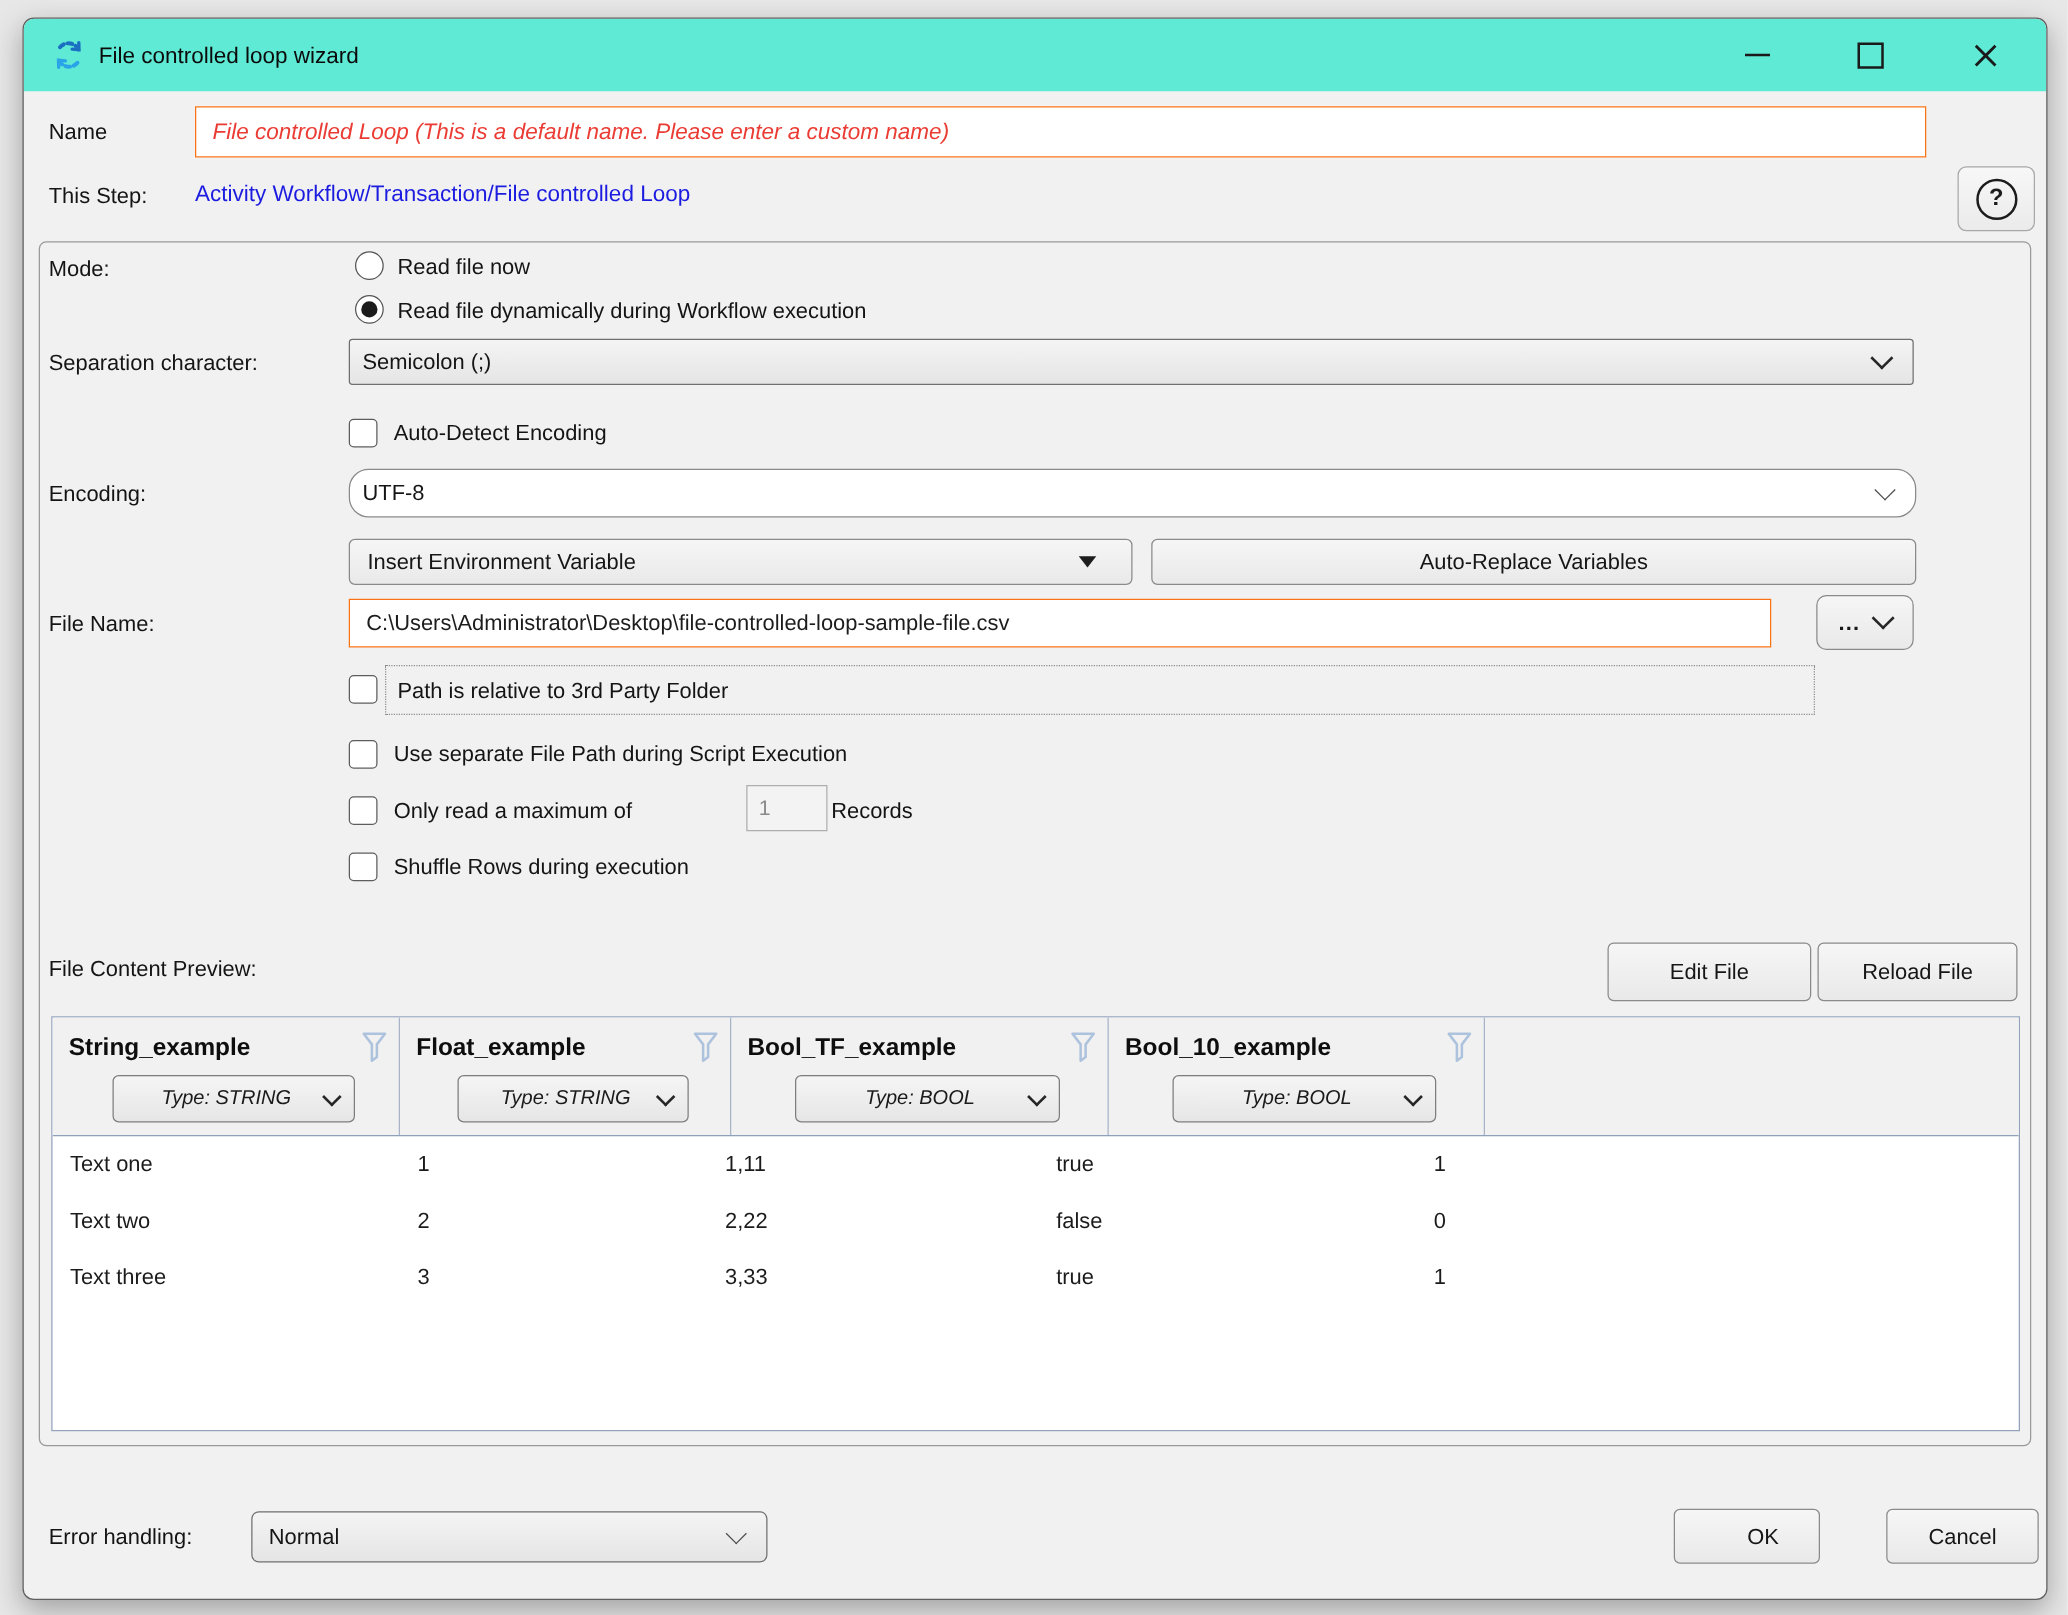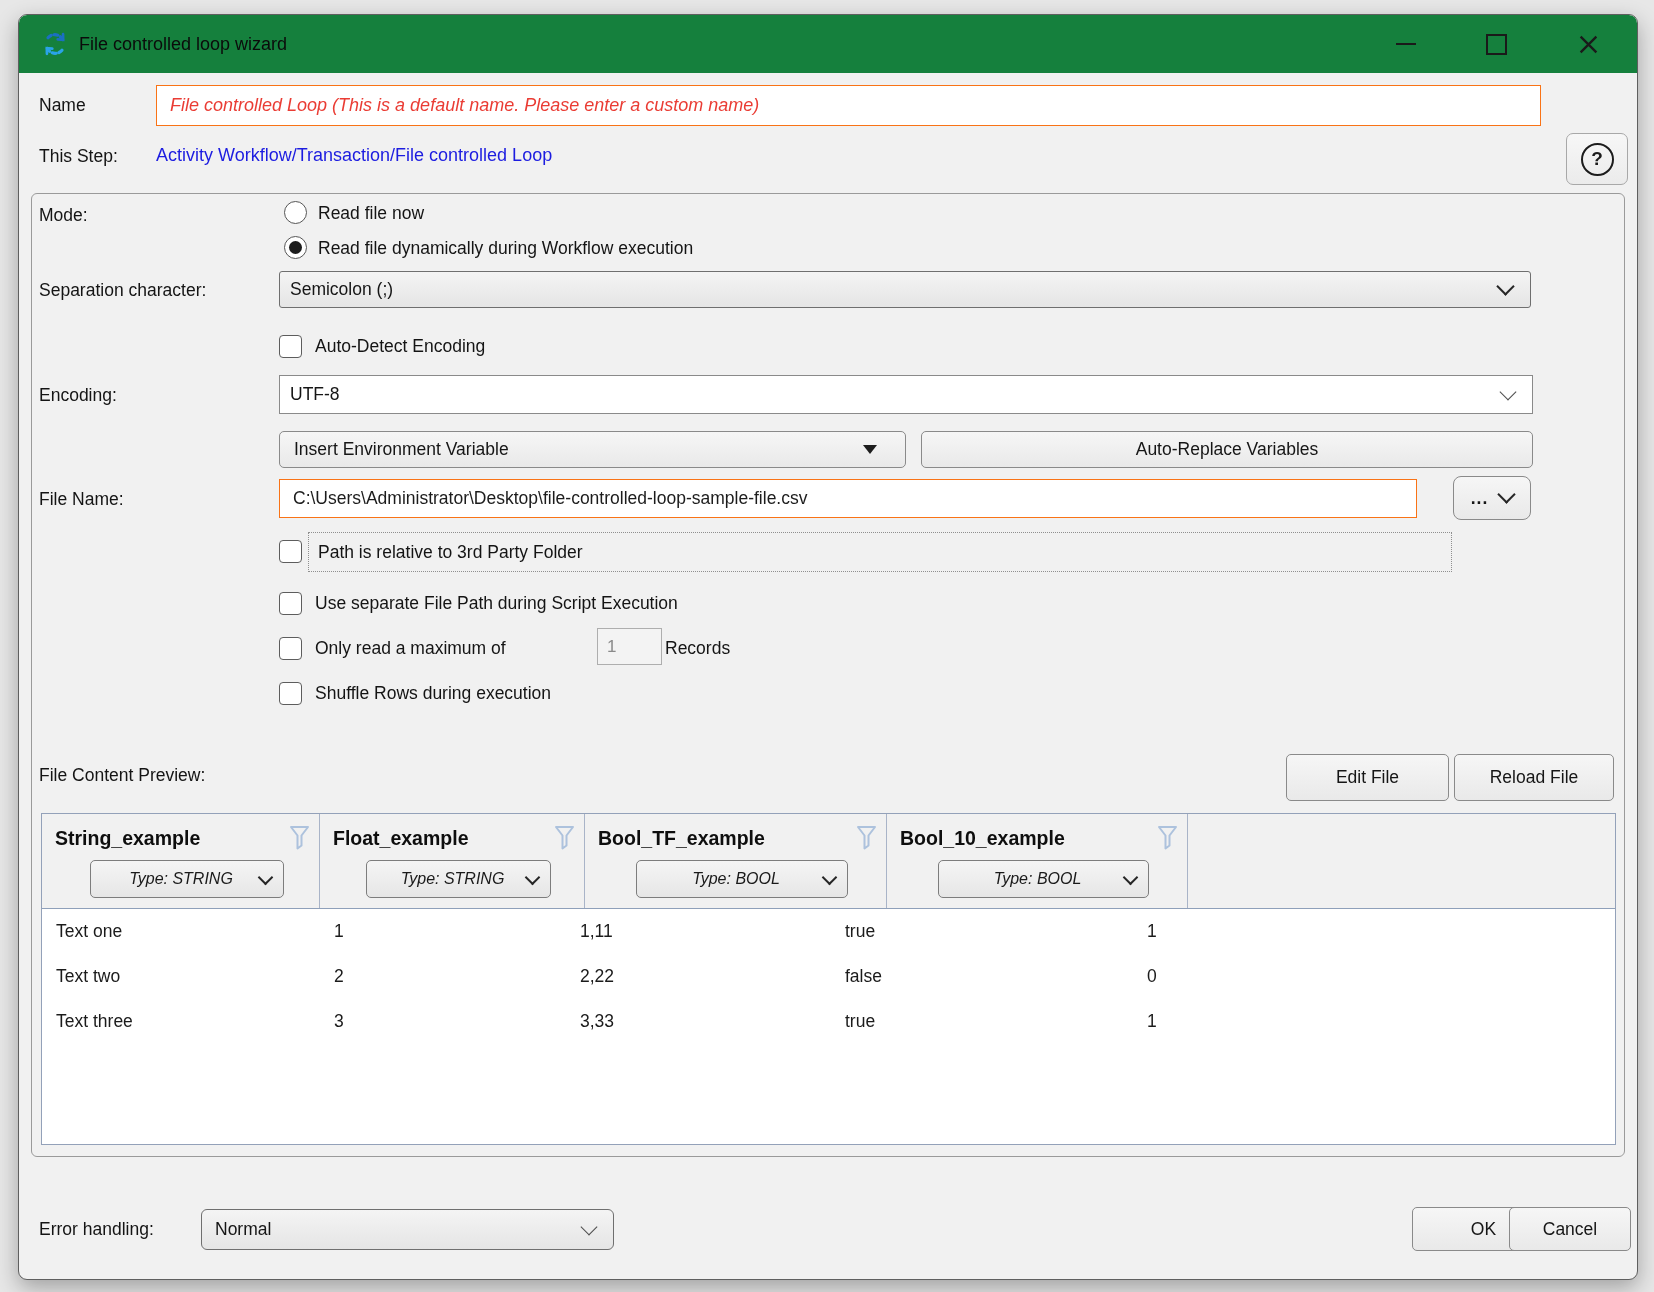--- a/index.html
+++ b/index.html
@@ -9,33 +9,33 @@
     font-family:"Liberation Sans", sans-serif;
     -webkit-font-smoothing:antialiased;
   }
   .abs{position:absolute;box-sizing:border-box;}
   .dlg{
     position:absolute;left:18px;top:14px;width:1618px;height:1264px;
     background:#f1f1f1;border:1px solid #5f5f5f;border-radius:9px;
     box-shadow:0 8px 22px rgba(0,0,0,.30);overflow:hidden;
   }
   
-  .titlebar{position:absolute;left:0;top:0;width:100%;height:58px;background:#15803d;border-radius:8px 8px 0 0;}
+  .titlebar{position:absolute;left:0;top:0;width:100%;height:58px;background:#5eead4;border-radius:8px 8px 0 0;}
   .appicon{position:absolute;left:22px;top:15px;width:28px;height:28px;}
   .wtitle{position:absolute;left:60px;top:0;height:58px;line-height:58px;font-size:18px;color:#0b0b0b;}
   .wbtn{position:absolute;top:0;width:50px;height:58px;background:transparent;border:none;cursor:pointer;
         display:flex;align-items:center;justify-content:center;padding:0;}
   .glyph-min{width:20px;height:2.5px;background:#1a1a1a;}
   .glyph-max{width:17px;height:17px;border:2px solid #1a1a1a;background:transparent;}
   
   .lbl{position:absolute;font-size:17.5px;color:#141414;white-space:nowrap;}
   .textinput{position:absolute;box-sizing:border-box;background:#fff;border:1px solid #f97316;
              display:flex;align-items:center;font-size:17.5px;color:#1c1c1c;padding-left:13px;overflow:hidden;white-space:nowrap;}
   .combo{position:absolute;box-sizing:border-box;display:flex;align-items:center;font-size:17.5px;color:#151515;
-         padding-left:10px;cursor:pointer;}
+         padding-left:10px;cursor:pointer;border-radius:16px;}
   .combo.gray{background:linear-gradient(#f4f4f4,#e5e5e5);border:1px solid #6f6f6f;border-radius:3px;}
   .combo.white{background:#fff;border:1px solid #8a8a8a;}
   .combo .fill{flex:1;}
   .chev{display:inline-block;width:11px;height:11px;border-right:2.4px solid #262626;border-bottom:2.4px solid #262626;
         transform:rotate(45deg);margin:-6px 18px 0 0;}
   .chev.thin{border-right-width:1.6px;border-bottom-width:1.6px;border-color:#4d4d4d;}
   .chev.sm{width:9px;height:9px;border-right-width:2px;border-bottom-width:2px;margin:-4px 12px 0 0;}
   .btn{position:absolute;box-sizing:border-box;background:linear-gradient(#f6f6f6,#e9e9e9);
        border:1px solid #8a8a8a;border-radius:5px;font-size:17.5px;color:#161616;font-family:inherit;
        display:flex;align-items:center;justify-content:center;cursor:pointer;}
@@ -257,19 +257,19 @@
         </div>
       </div>
   </div>
 
   <span class="lbl" style="left:20px;top:1204px;">Error handling:</span>
   <div class="combo gray" style="left:182px;top:1194px;width:413px;height:41px;border-radius:6px;padding-left:13px;">
     <span>Normal</span>
     <span class="fill"></span>
     <span class="chev thin"></span>
   </div>
-  <button class="btn" style="left:1393px;top:1192px;width:117px;height:44px;padding-left:32px;">
+  <button class="btn" style="left:1320px;top:1192px;width:117px;height:44px;padding-left:32px;">
     <span>OK</span>
   </button>
   <button class="btn" style="left:1490px;top:1192px;width:122px;height:44px;">
     <span>Cancel</span>
   </button>
 </div>
 
 </body></html>

